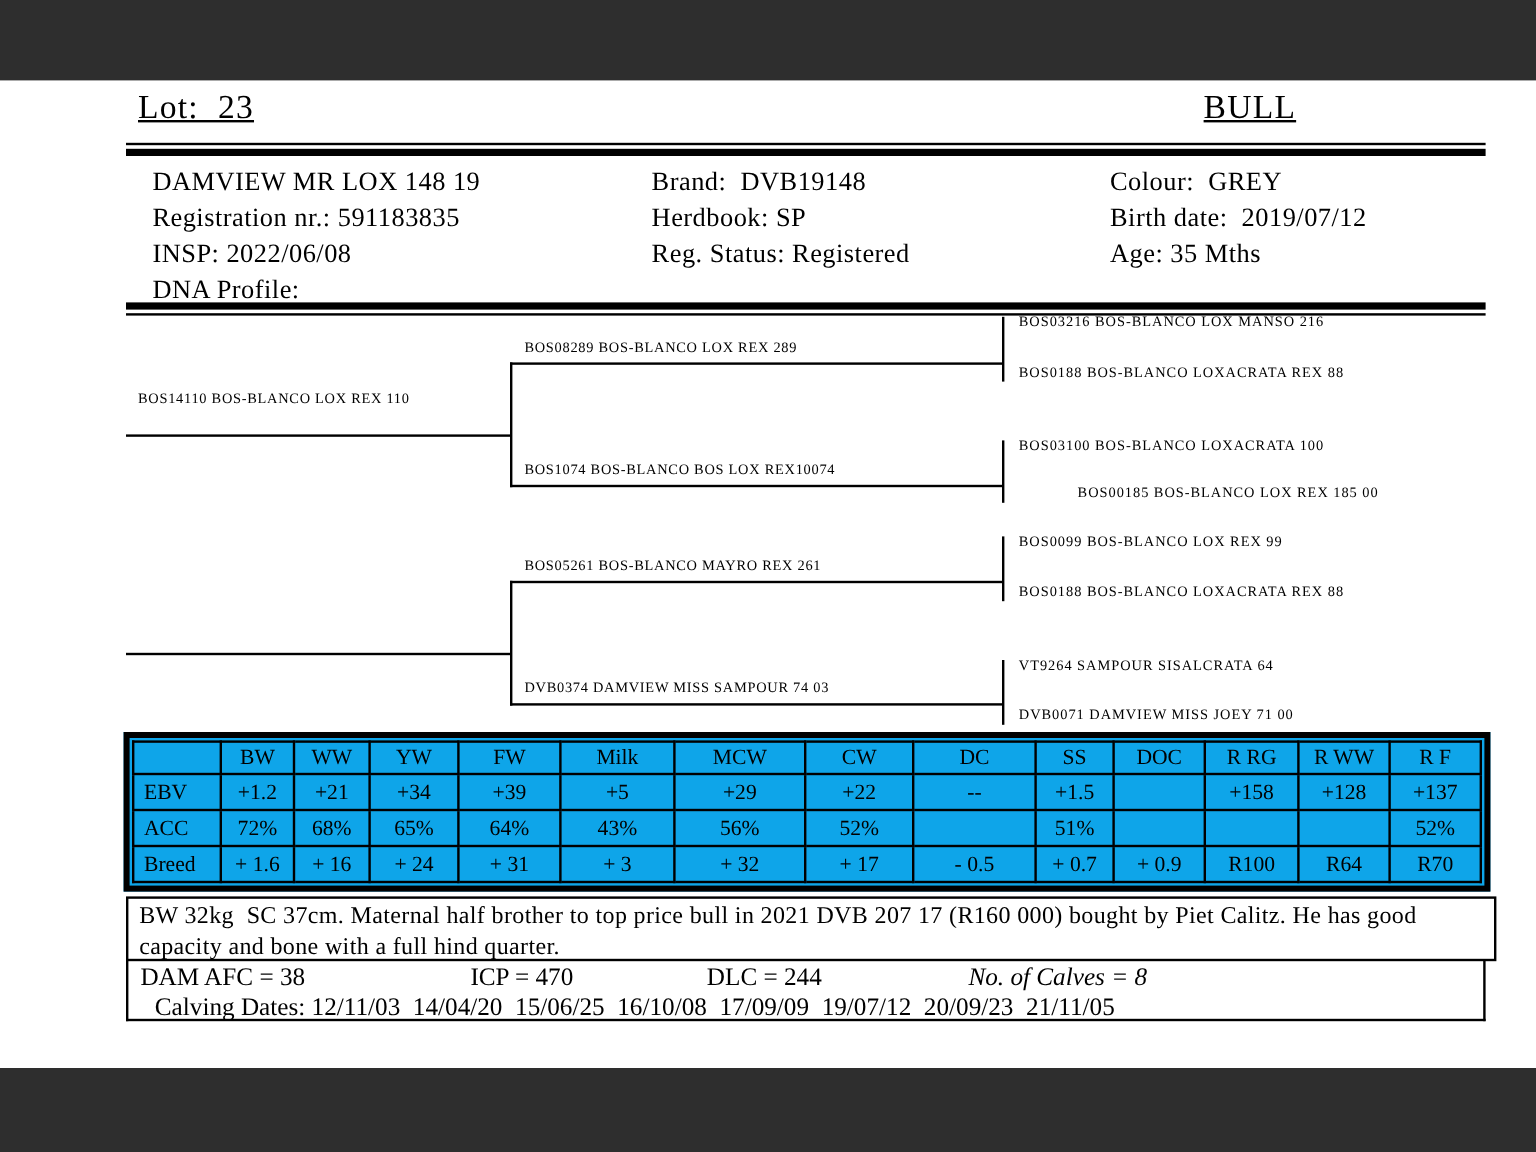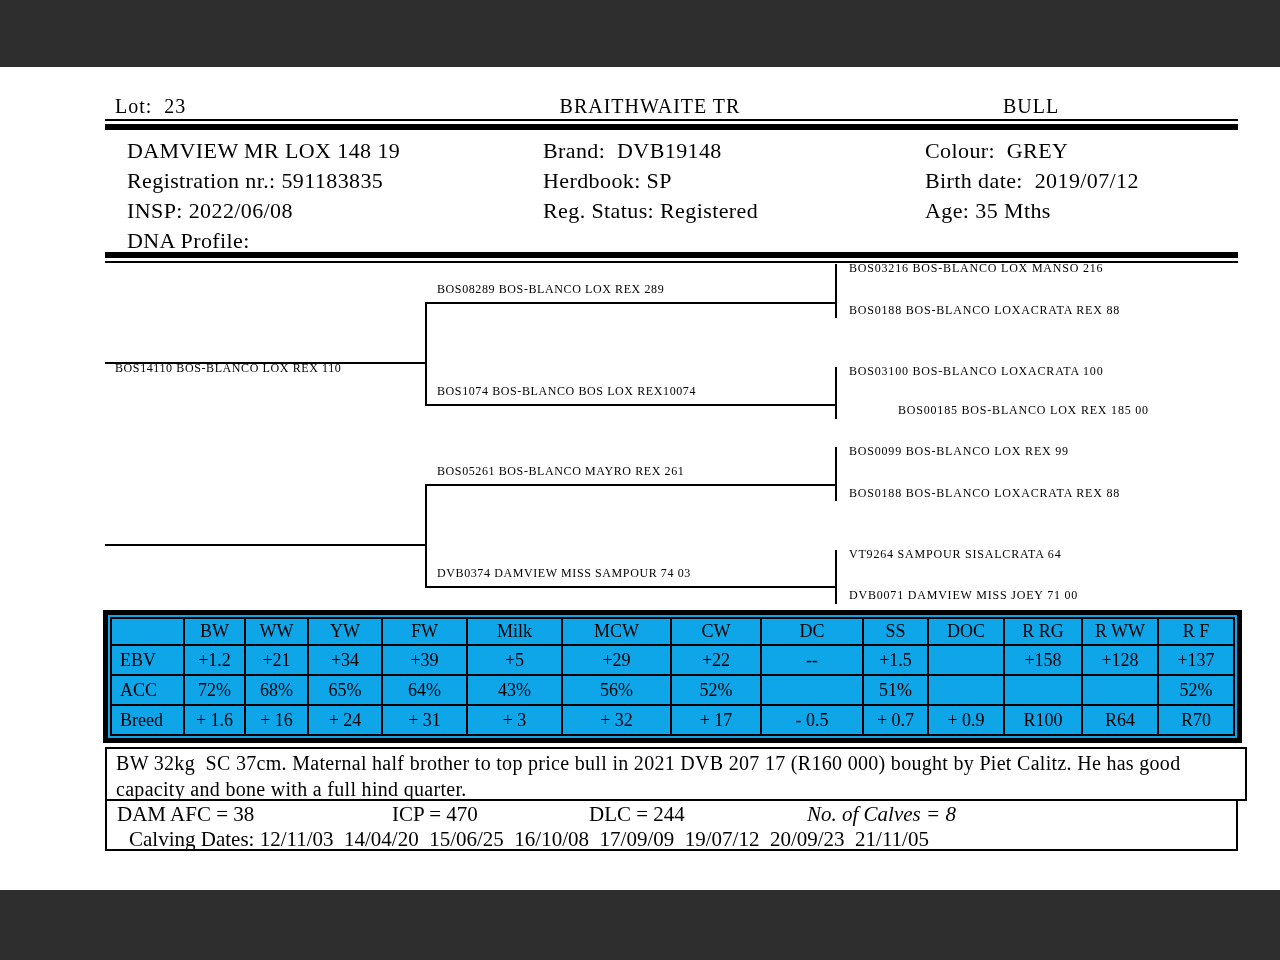--- a/index.html
+++ b/index.html
@@ -8,33 +8,33 @@
   .bar{position:absolute;left:0;width:1280px;background:#2e2e2e;}
   .bar.top{top:0;height:67px;}
   .bar.bottom{top:890px;height:70px;}
   .pre{white-space:pre-wrap;}
   .abs{position:absolute;}
   .hline{position:absolute;background:#000;height:2px;}
   .vline{position:absolute;background:#000;width:2px;}
   .rule-thin{position:absolute;left:105px;width:1133px;height:2px;background:#000;}
   .rule-thick{position:absolute;left:105px;width:1133px;height:6px;background:#000;}
 
-  .hdr{position:absolute;top:95px;font-size:20px;letter-spacing:1px;}
+  .hdr{position:absolute;top:74px;font-size:28px;letter-spacing:1px;text-decoration:underline;}
   .lot{left:115px;}
   .title-wrap{left:90px;width:1120px;text-align:center;}
   .cat{left:1003px;}
 
   .info{position:absolute;font-size:22px;line-height:30px;letter-spacing:0.4px;}
   .info div{height:30px;}
   .info-left{left:127px;top:136px;}
   .info-mid{left:543px;top:136px;}
   .info-right{left:925px;top:136px;}
 
   .ped{position:absolute;font-size:12px;letter-spacing:0.6px;line-height:20px;}
-  .gen1{width:285px;margin-top:36px;}
+  .gen1{width:285px;}
   .gen2{white-space:nowrap;}
   .gen3{white-space:nowrap;letter-spacing:0.8px;}
 
   .ebv-box{position:absolute;left:103px;top:610px;border:5px solid #000;padding:2px;background:#0ea5e9;}
   table.ebv{border-collapse:collapse;table-layout:fixed;width:1123px;font-size:18px;}
   table.ebv td{border:2px solid #000;text-align:center;padding:0;white-space:pre;overflow:hidden;}
   table.ebv tr{height:30px;}
   table.ebv tr.hrow{height:27px;}
   table.ebv td.rowlab{text-align:left;padding-left:8px;}
 
@@ -47,21 +47,20 @@
 </style>
 </head>
 <body>
 
 <div class="stage">
 
   <div class="bar top"></div>
   <div class="bar bottom"></div>
 
   <div class="hdr lot pre">Lot:  23</div>
-  <div class="hdr title-wrap">BRAITHWAITE TR</div>
   <div class="hdr cat">BULL</div>
 
   <div class="rule-thin" style="top:119px;"></div>
   <div class="rule-thick" style="top:124px;"></div>
 
   <div class="info info-left">
     <div class="pre">DAMVIEW MR LOX 148 19</div>
     <div class="pre">Registration nr.: 591183835</div>
     <div class="pre">INSP: 2022/06/08</div>
     <div class="pre">DNA Profile:</div>

